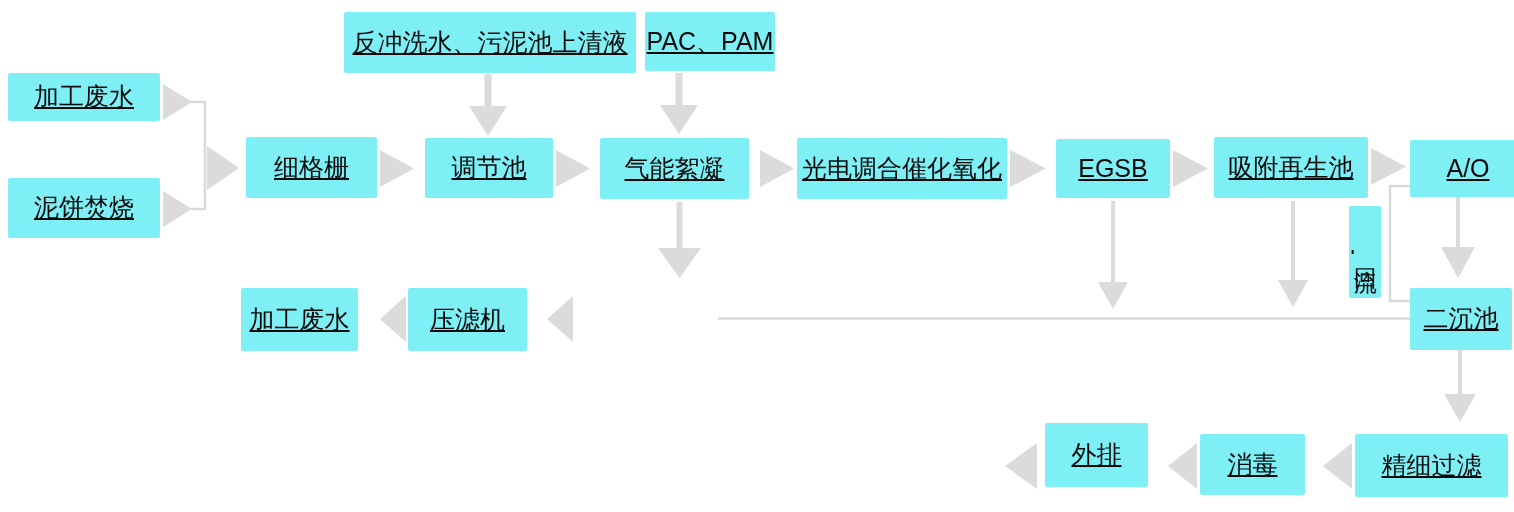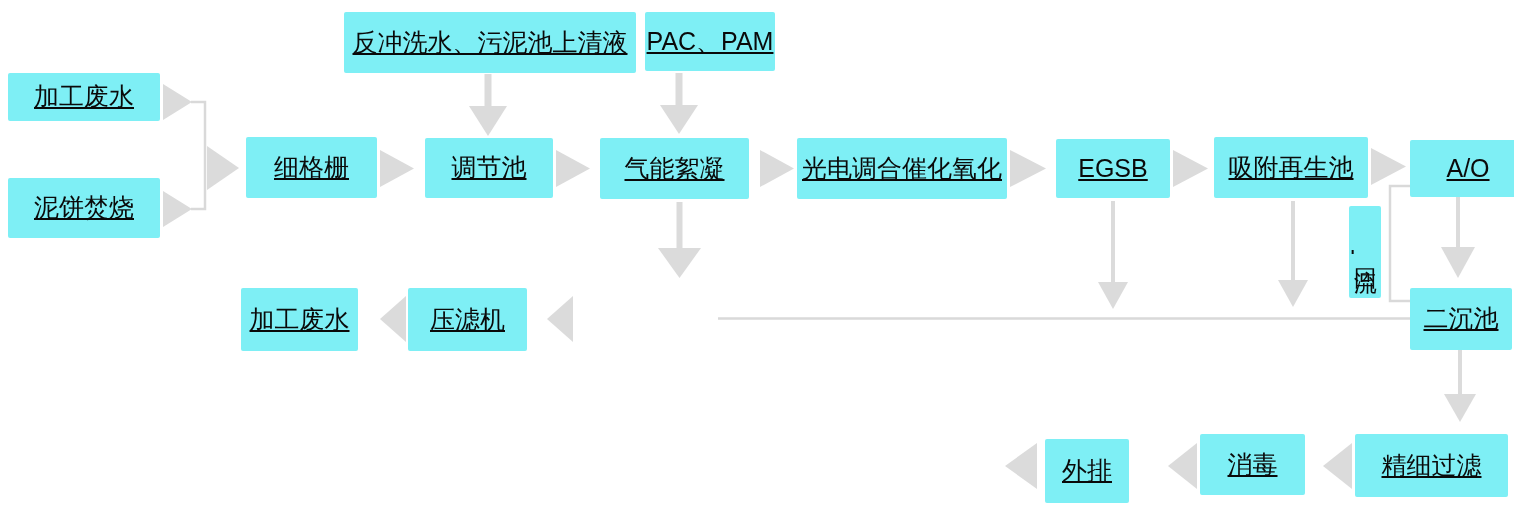--- a/index.html
+++ b/index.html
@@ -154,17 +154,17 @@
   </div>
 
   <div class="node" style="left:1355px;top:434px;width:153px;height:63px">
     <span>精细过滤</span>
   </div>
 
   <div class="node" style="left:1200px;top:434px;width:105px;height:61px">
     <span>消毒</span>
   </div>
 
-  <div class="node" style="left:1045px;top:439px;width:84px;height:64px">
+  <div class="node" style="left:1045px;top:423px;width:103px;height:64px">
     <span>外排</span>
   </div>
 
 </div>
 
 </body></html>

